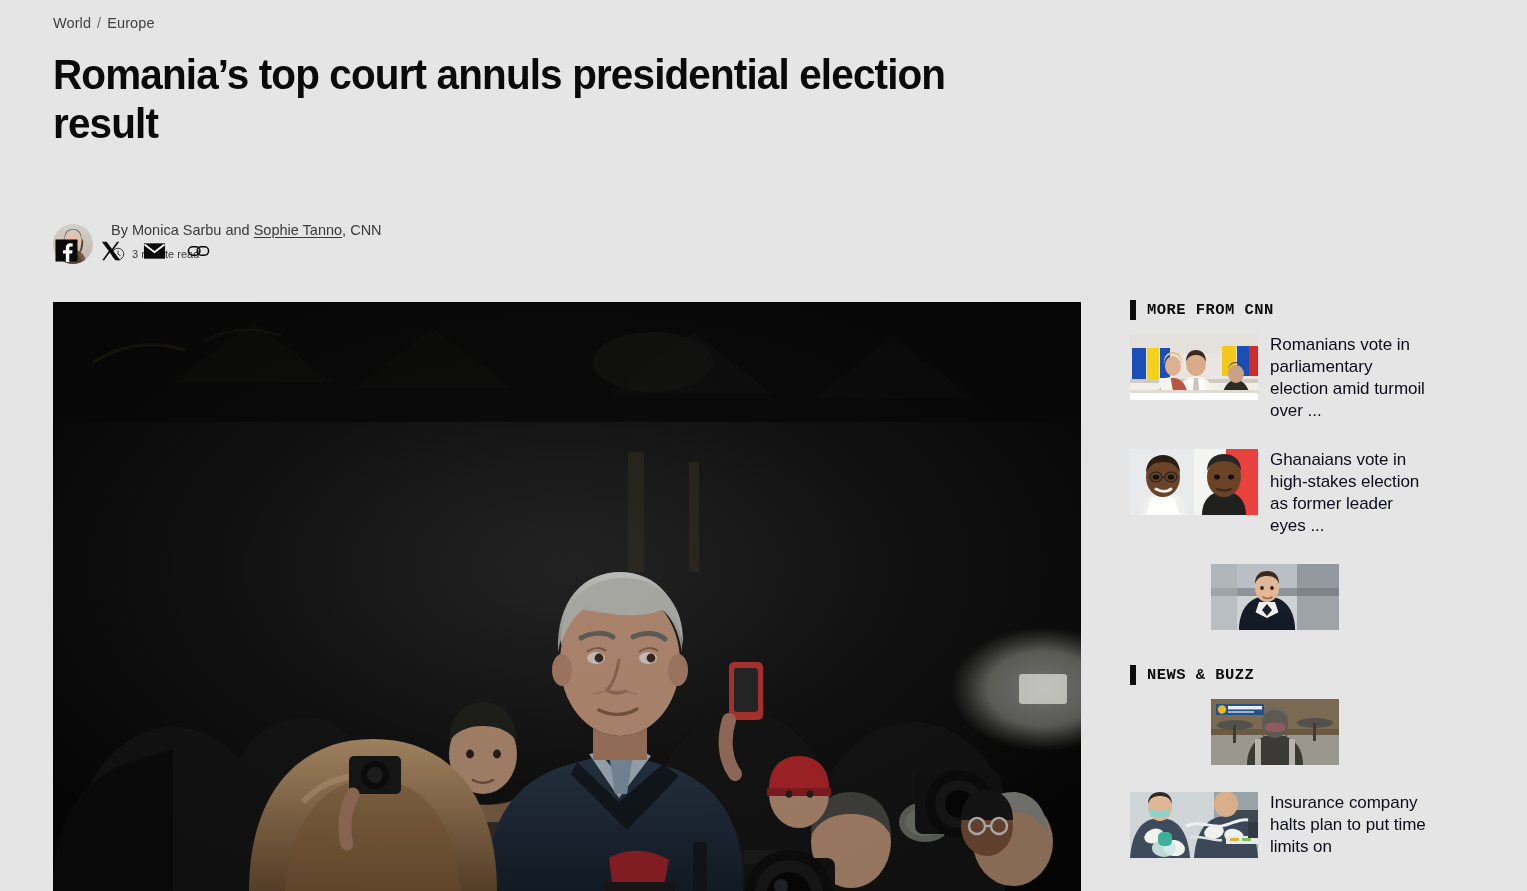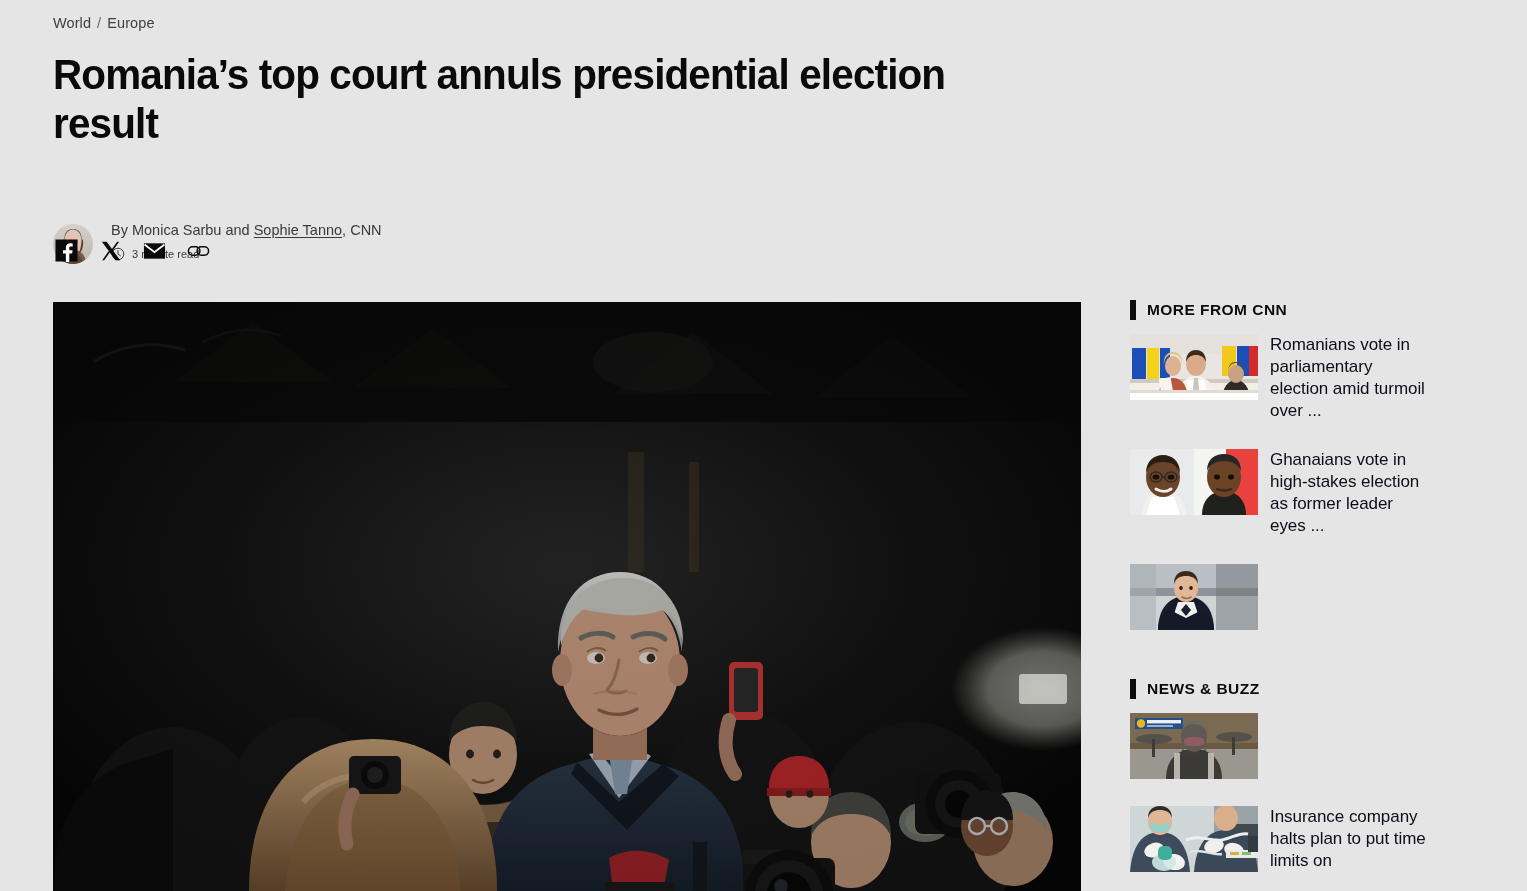--- a/index.html
+++ b/index.html
@@ -75,37 +75,38 @@
   .sidebar { position: absolute; left: 1130px; top: 300px; width: 302px; }
   .rail-title {
     display: flex; align-items: center; margin: 0 0 14px 0;
   }
   .rail-bar {
     width: 6px; height: 20px; background: #0c0c0c; margin-right: 11px; flex: 0 0 6px;
   }
   .rail-title span {
     font-size: 15.5px; font-weight: 700; letter-spacing: .45px;
     color: #0c0c0c;
+    font-family: Liberation Mono, monospace;
   }
   .rail-list { list-style: none; margin: 0; padding: 0; }
   .rail-item {
     display: flex; align-items: flex-start; padding: 13px 0 13px 0;
-    border-top: 1px solid #e4e4e4; cursor: pointer;
+    border-top: 1px solid #e4e4e4; cursor: pointer; justify-content: center;
   }
   .rail-item.first { border-top: none; padding-top: 0; }
   .rail-thumb {
     width: 128px; height: 66px; flex: 0 0 128px; overflow: hidden;
     background: #cfcfcf; margin-right: 12px;
   }
   .rail-thumb svg { display: block; width: 128px; height: 66px; }
   .rail-headline {
     font-size: 17px; line-height: 22px; color: #0c0c1a;
     letter-spacing: -0.05px;
   }
-  .rail-section-2 { margin-top: 36px; }
+  .rail-section-2 { margin-top: 22px; }
 </style>
 </head>
 <body>
 
 <div class="page">
 
   <nav class="breadcrumb">
     <a href="#">World</a><span class="sep">/</span><a href="#">Europe</a>
   </nav>
 

